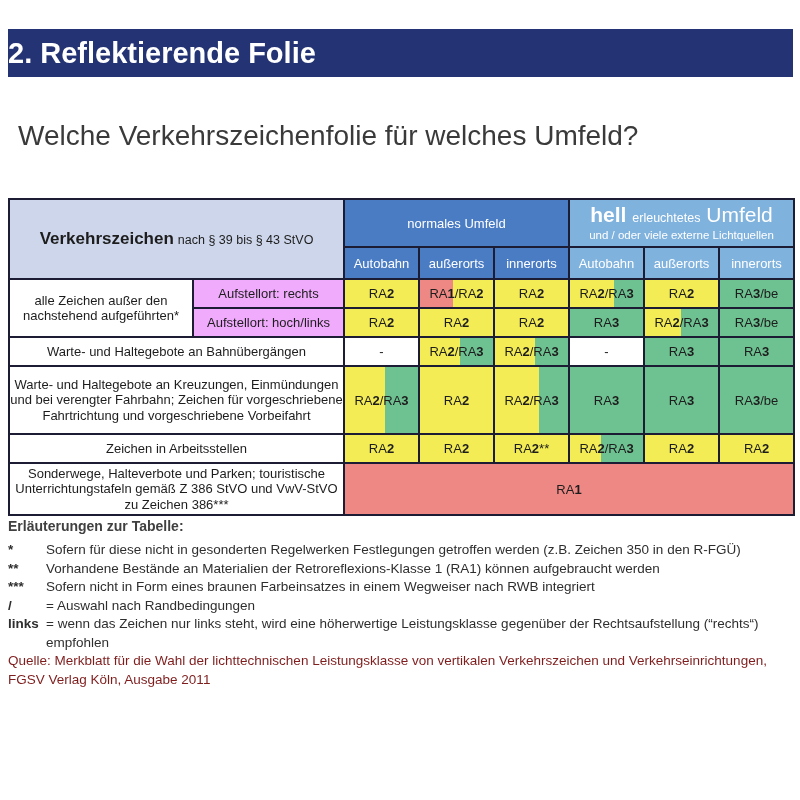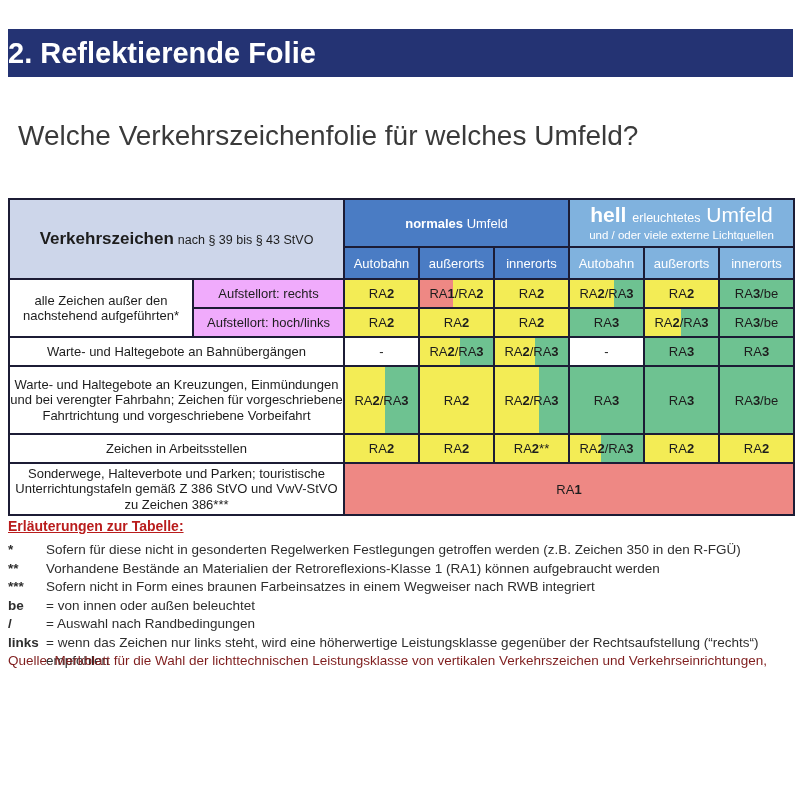--- a/index.html
+++ b/index.html
@@ -42,21 +42,21 @@
     text-align: center;
     vertical-align: middle;
     padding: 0;
     overflow: hidden;
   }
   td.corner { background: #cdd6ea; }
   .corner-title { font-weight: bold; font-size: 17px; }
   .corner-sub { font-size: 12.5px; margin-left: 4px; }
 
   td.g-normal { background: #4a7cc4; color: #fff; font-size: 21px; height: 48px; }
-  .gn-bold { font-weight: bold; }
+  .gn-bold { font-weight: normal; }
   td.g-hell { background: #80b2de; color: #fff; height: 48px; }
   .gh-line1 { font-size: 21px; line-height: 22px; }
   .gh-bold { font-weight: bold; }
   .gh-small { font-size: 12.5px; }
   .gh-line2 { font-size: 11.5px; line-height: 13px; }
 
   td.sub-n { background: #4a7cc4; color: #fff; height: 24px; font-size: 13.5px; }
   td.sub-h { background: #80b2de; color: #fff; height: 24px; font-size: 13.5px; }
 
   td.lbl {
@@ -81,22 +81,22 @@
 
   tr.r-top  td { height: 48px; }
   tr.r-sub  td { height: 32px; }
   tr.r-std  td { height: 29px; margin-top: 40px; }
   tr.r-tall td { height: 68px; }
   tr.r-last td { height: 52px; }
 
   
   .legend { position: absolute; left: 8px; top: 518px; width: 785px; }
   .fn-heading {
-    font-size: 14px; font-weight: bold; text-decoration: underline;
-    margin-bottom: 7px; color: #b91c1c;
+    font-size: 14px; font-weight: bold; 
+    margin-bottom: 7px; color: #404040;
   }
   .fn-item { display: flex; font-size: 13.5px; line-height: 18.5px; color: #2e2e2e; }
   .fn-marker { font-weight: bold; flex: none; min-width: 38px; }
   .fn-text { flex: 1; }
 
   
   .source {
     position: absolute; left: 8px; top: 651px; width: 785px;
     font-size: 13.5px; line-height: 19px; color: #7f1d1d;
   }
@@ -210,28 +210,25 @@
   </div>
   <div class="fn-item">
     <span class="fn-marker">**</span>
     <span class="fn-text">Vorhandene Bestände an Materialien der Retroreflexions-Klasse 1 (RA1) können aufgebraucht werden</span>
   </div>
   <div class="fn-item">
     <span class="fn-marker">***</span>
     <span class="fn-text">Sofern nicht in Form eines braunen Farbeinsatzes in einem Wegweiser nach RWB integriert</span>
   </div>
   <div class="fn-item">
-    <span class="fn-marker">be</span>
-    <span class="fn-text">= von innen oder außen beleuchtet</span>
-  </div>
-  <div class="fn-item">
     <span class="fn-marker">/</span>
     <span class="fn-text">= Auswahl nach Randbedingungen</span>
   </div>
   <div class="fn-item">
     <span class="fn-marker">links</span>
     <span class="fn-text">= wenn das Zeichen nur links steht, wird eine höherwertige Leistungsklasse gegenüber der Rechtsaufstellung (“rechts“) empfohlen</span>
   </div>
 </div>
 
 <div class="source">
   <div>Quelle: Merkblatt für die Wahl der lichttechnischen Leistungsklasse von vertikalen Verkehrszeichen und Verkehrseinrichtungen,</div>
+  <div>FGSV Verlag Köln, Ausgabe 2011</div>
 </div>
 
 </body></html>

